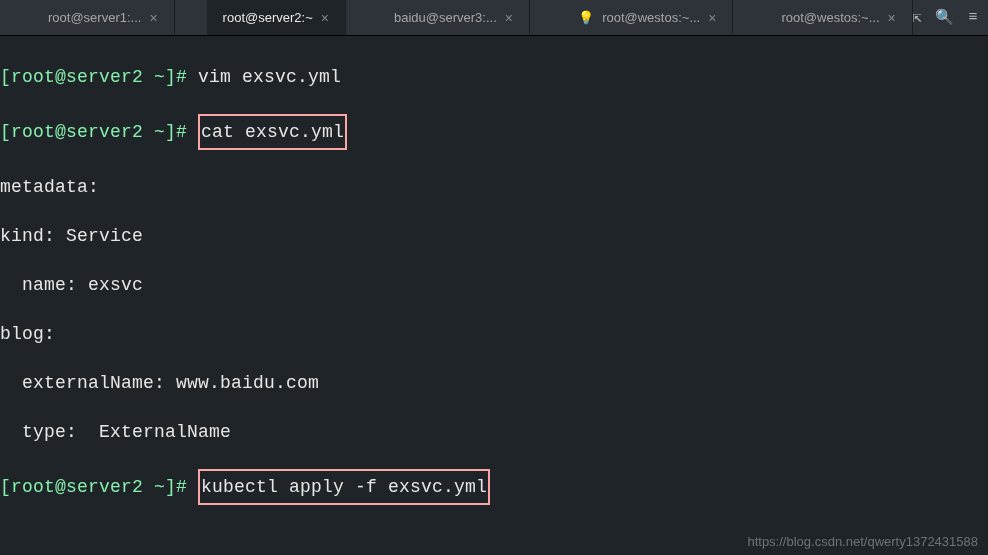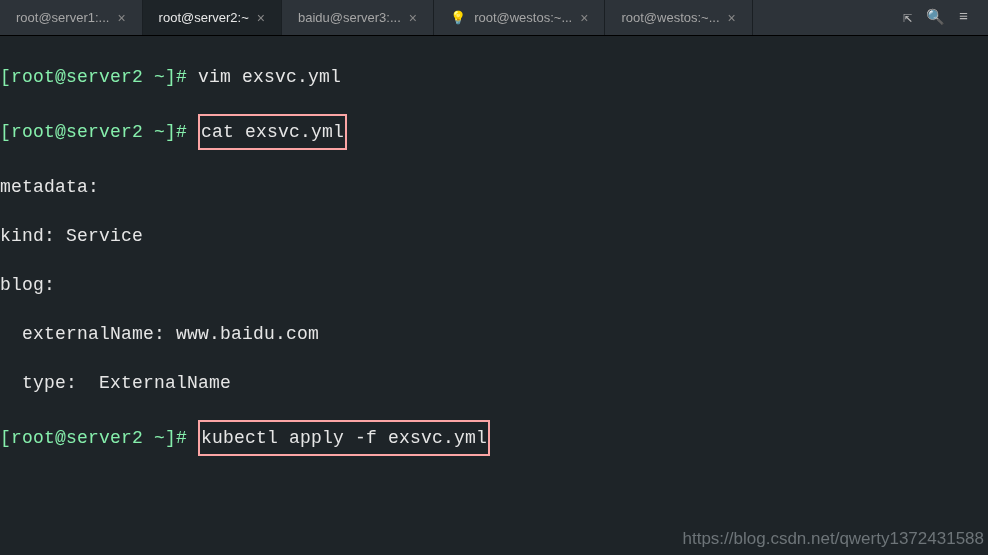--- a/index.html
+++ b/index.html
@@ -23,20 +23,21 @@
       height: 100%;
       padding: 14px 16px;
       display: flex;
       align-items: center;
       color: #a6a6a6;
       font-family: sans-serif;
       font-size: 13px;
       border-right: 1px solid #1a1f23;
       gap: 8px;
       cursor: pointer;
+      margin-left: 32px;
     }
     .tab.active {
       background: #1e2428;
       color: #e8e8e8;
     }
     .tab-close {
       color: #888;
       font-size: 14px;
       cursor: pointer;
     }
@@ -60,25 +61,25 @@
       letter-spacing: 0.2px;
     }
     .prompt-user { color: #86efac; }
     .hl-box {
       border: 2px solid #fca5a5;
       padding: 4px 1px;
       display: inline-block;
     }
     .watermark {
       position: absolute;
-      right: 4px;
+      right: 10px;
       bottom: 6px;
       color: #6d7478;
       font-family: sans-serif;
-      font-size: 17px;
+      font-size: 13px;
     }
     .row { display: block; }
   </style>
 </head>
 <body>
 
 <div class="tabbar">
   <div class="tab">
     <span>root@server1:...</span>
     <span class="tab-close">×</span>
@@ -105,20 +106,21 @@
     <span class="icon-btn">🔍</span>
     <span class="icon-btn">≡</span>
   </div>
 </div>
 
 <div class="terminal">
 <span class="row"><span class="prompt-user">[root@server2 ~]# </span><span>vim exsvc.yml</span></span>
 <span class="row"><span class="prompt-user">[root@server2 ~]# </span><span class="hl-box"><span>cat exsvc.yml</span></span></span>
 <span class="row">metadata:</span>
 <span class="row">kind: Service</span>
+<span class="row">  name: exsvc</span>
 <span class="row">blog:</span>
 <span class="row">  externalName: www.baidu.com</span>
 <span class="row">  type:  ExternalName</span>
 <span class="row"><span class="prompt-user">[root@server2 ~]# </span><span class="hl-box"><span>kubectl apply -f exsvc.yml</span></span></span>
 
 
 
 
 
 

